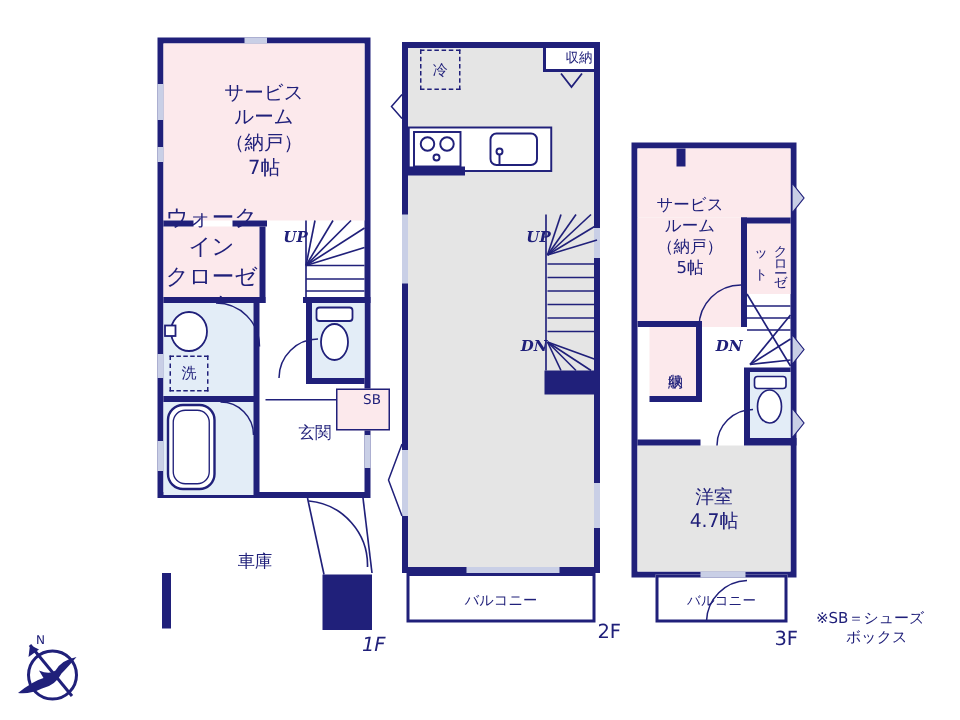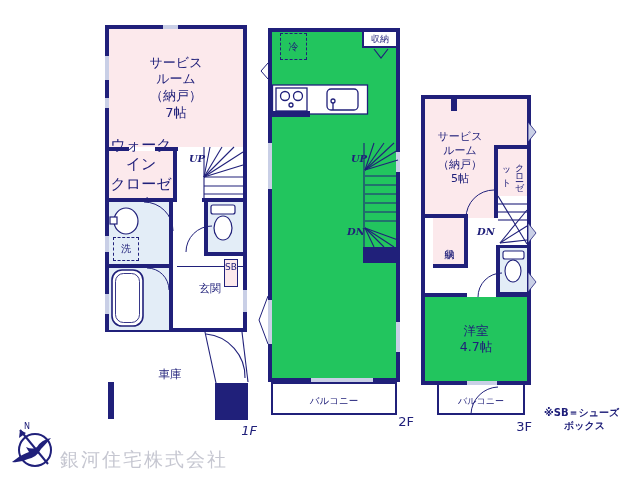--- a/index.html
+++ b/index.html
@@ -1,28 +1,28 @@
 <!DOCTYPE html>
 <html><head>
 <meta charset="utf-8">
 <style>
   html,body{margin:0;padding:0;background:#ffffff;}
   #plan{position:relative;width:640px;height:480px;background:#ffffff;
         font-family:"DejaVu Sans","Liberation Sans",sans-serif;overflow:hidden;}
-  .abs{position:absolute;}
+  .abs{position:absolute;padding-left:12px;}
   .w{position:absolute;background:#20207a;}
   .win{position:absolute;background:#c9cfe6;}
   .txt{position:absolute;color:#20207a;white-space:pre-line;text-align:center;line-height:1.28;}
   .it{font-family:"DejaVu Serif","Liberation Serif",serif;font-style:italic;font-weight:bold;}
   .vtext{writing-mode:vertical-rl;text-orientation:mixed;}
   .bld{position:absolute;border:4px solid #20207a;box-sizing:border-box;background:#ffffff;}
   .balc{position:absolute;border:2px solid #20207a;box-sizing:border-box;background:#ffffff;}
   .room{position:absolute;display:flex;align-items:center;justify-content:center;}
   .pink{background:#fce9ec;}
-  .cream{background:#22c55e;}
+  .cream{background:#e5e5e5;}
   .blue{background:#e3edf7;}
   .dash{position:absolute;border:1.5px dashed #20207a;box-sizing:border-box;display:flex;align-items:center;justify-content:center;color:#20207a;}
   svg{position:absolute;left:0;top:0;}
   .flabel{position:absolute;color:#20207a;font-size:13px;text-align:right;}
 </style>
 </head>
 <body>
 
 <div id="plan">
 
@@ -51,21 +51,21 @@
   <div class="w" style="left:204px;top:252px;width:39px;height:4px;"></div>
   <div class="w" style="left:202px;top:198px;width:45px;height:4px;"></div>
   <div class="w" style="left:109px;top:264px;width:62px;height:4px;"></div>
   <div class="w" style="left:177px;top:266px;width:66px;height:1px;"></div>
   <div class="w" style="left:108px;top:382px;width:6px;height:37px;"></div>
   <div class="w" style="left:215px;top:383px;width:33px;height:37px;"></div>
 
   <div class="dash" style="left:113px;top:237px;width:26px;height:24px;font-size:10px;">
     <span>洗</span>
   </div>
-  <div class="abs" style="left:224px;top:259px;width:14px;height:28px;background:#fce9ec;border:1px solid #20207a;box-sizing:border-box;
+  <div class="abs" style="left:224px;top:259px;width:36px;height:28px;background:#fce9ec;border:1px solid #20207a;box-sizing:border-box;
        color:#20207a;font-size:9px;line-height:12px;text-align:center;word-break:break-all;padding-top:1px;">SB</div>
   <div class="txt" style="left:186px;top:282px;width:48px;font-size:11px;">玄関</div>
   <div class="txt" style="left:150px;top:367px;width:40px;font-size:11.5px;">車庫</div>
   <div class="txt it" style="left:186px;top:153px;width:22px;font-size:10px;">UP</div>
   <div class="flabel" style="left:225px;top:423px;width:32px;font-style:italic;">1F</div>
 
   <div class="win" style="left:163px;top:25px;width:15px;height:4px;"></div>
   <div class="win" style="left:105px;top:56px;width:4px;height:24px;"></div>
   <div class="win" style="left:105px;top:98px;width:4px;height:10px;"></div>
   <div class="win" style="left:105px;top:236px;width:4px;height:16px;"></div>
@@ -241,17 +241,16 @@
     </g>
   </svg>
 
   <svg width="54" height="56" style="left:8px;top:420px;" viewBox="0 0 54 56">
     <circle cx="27" cy="30" r="16" stroke="#20207a" stroke-width="2" fill="none"></circle>
     <line x1="40" y1="44" x2="12" y2="10" stroke="#20207a" stroke-width="2"></line>
     <polygon points="12,10 11,18 18,13" fill="#20207a"></polygon>
     <text x="16" y="9" font-size="8" fill="#20207a" font-family="DejaVu Sans, sans-serif">N</text>
     <path d="M4,42 Q14,34 21,32 L18,27 Q25,30 29,27 Q33,20 43,18 Q37,25 33,29 Q29,37 20,39 Q12,43 4,42 Z" fill="#20207a"></path>
   </svg>
-  <div class="abs" style="left:60px;top:447px;font-size:19px;letter-spacing:2px;color:#c6c7d1;">銀河住宅株式会社</div>
-  <div class="txt" style="left:544px;top:406px;width:92px;font-size:10px;text-align:left;line-height:13px;font-weight:bold;">※SB＝シューズ
+  <div class="txt" style="left:544px;top:406px;width:92px;font-size:10px;text-align:left;line-height:13px;">※SB＝シューズ
 　　ボックス</div>
 
 </div>
 
 </body></html>

